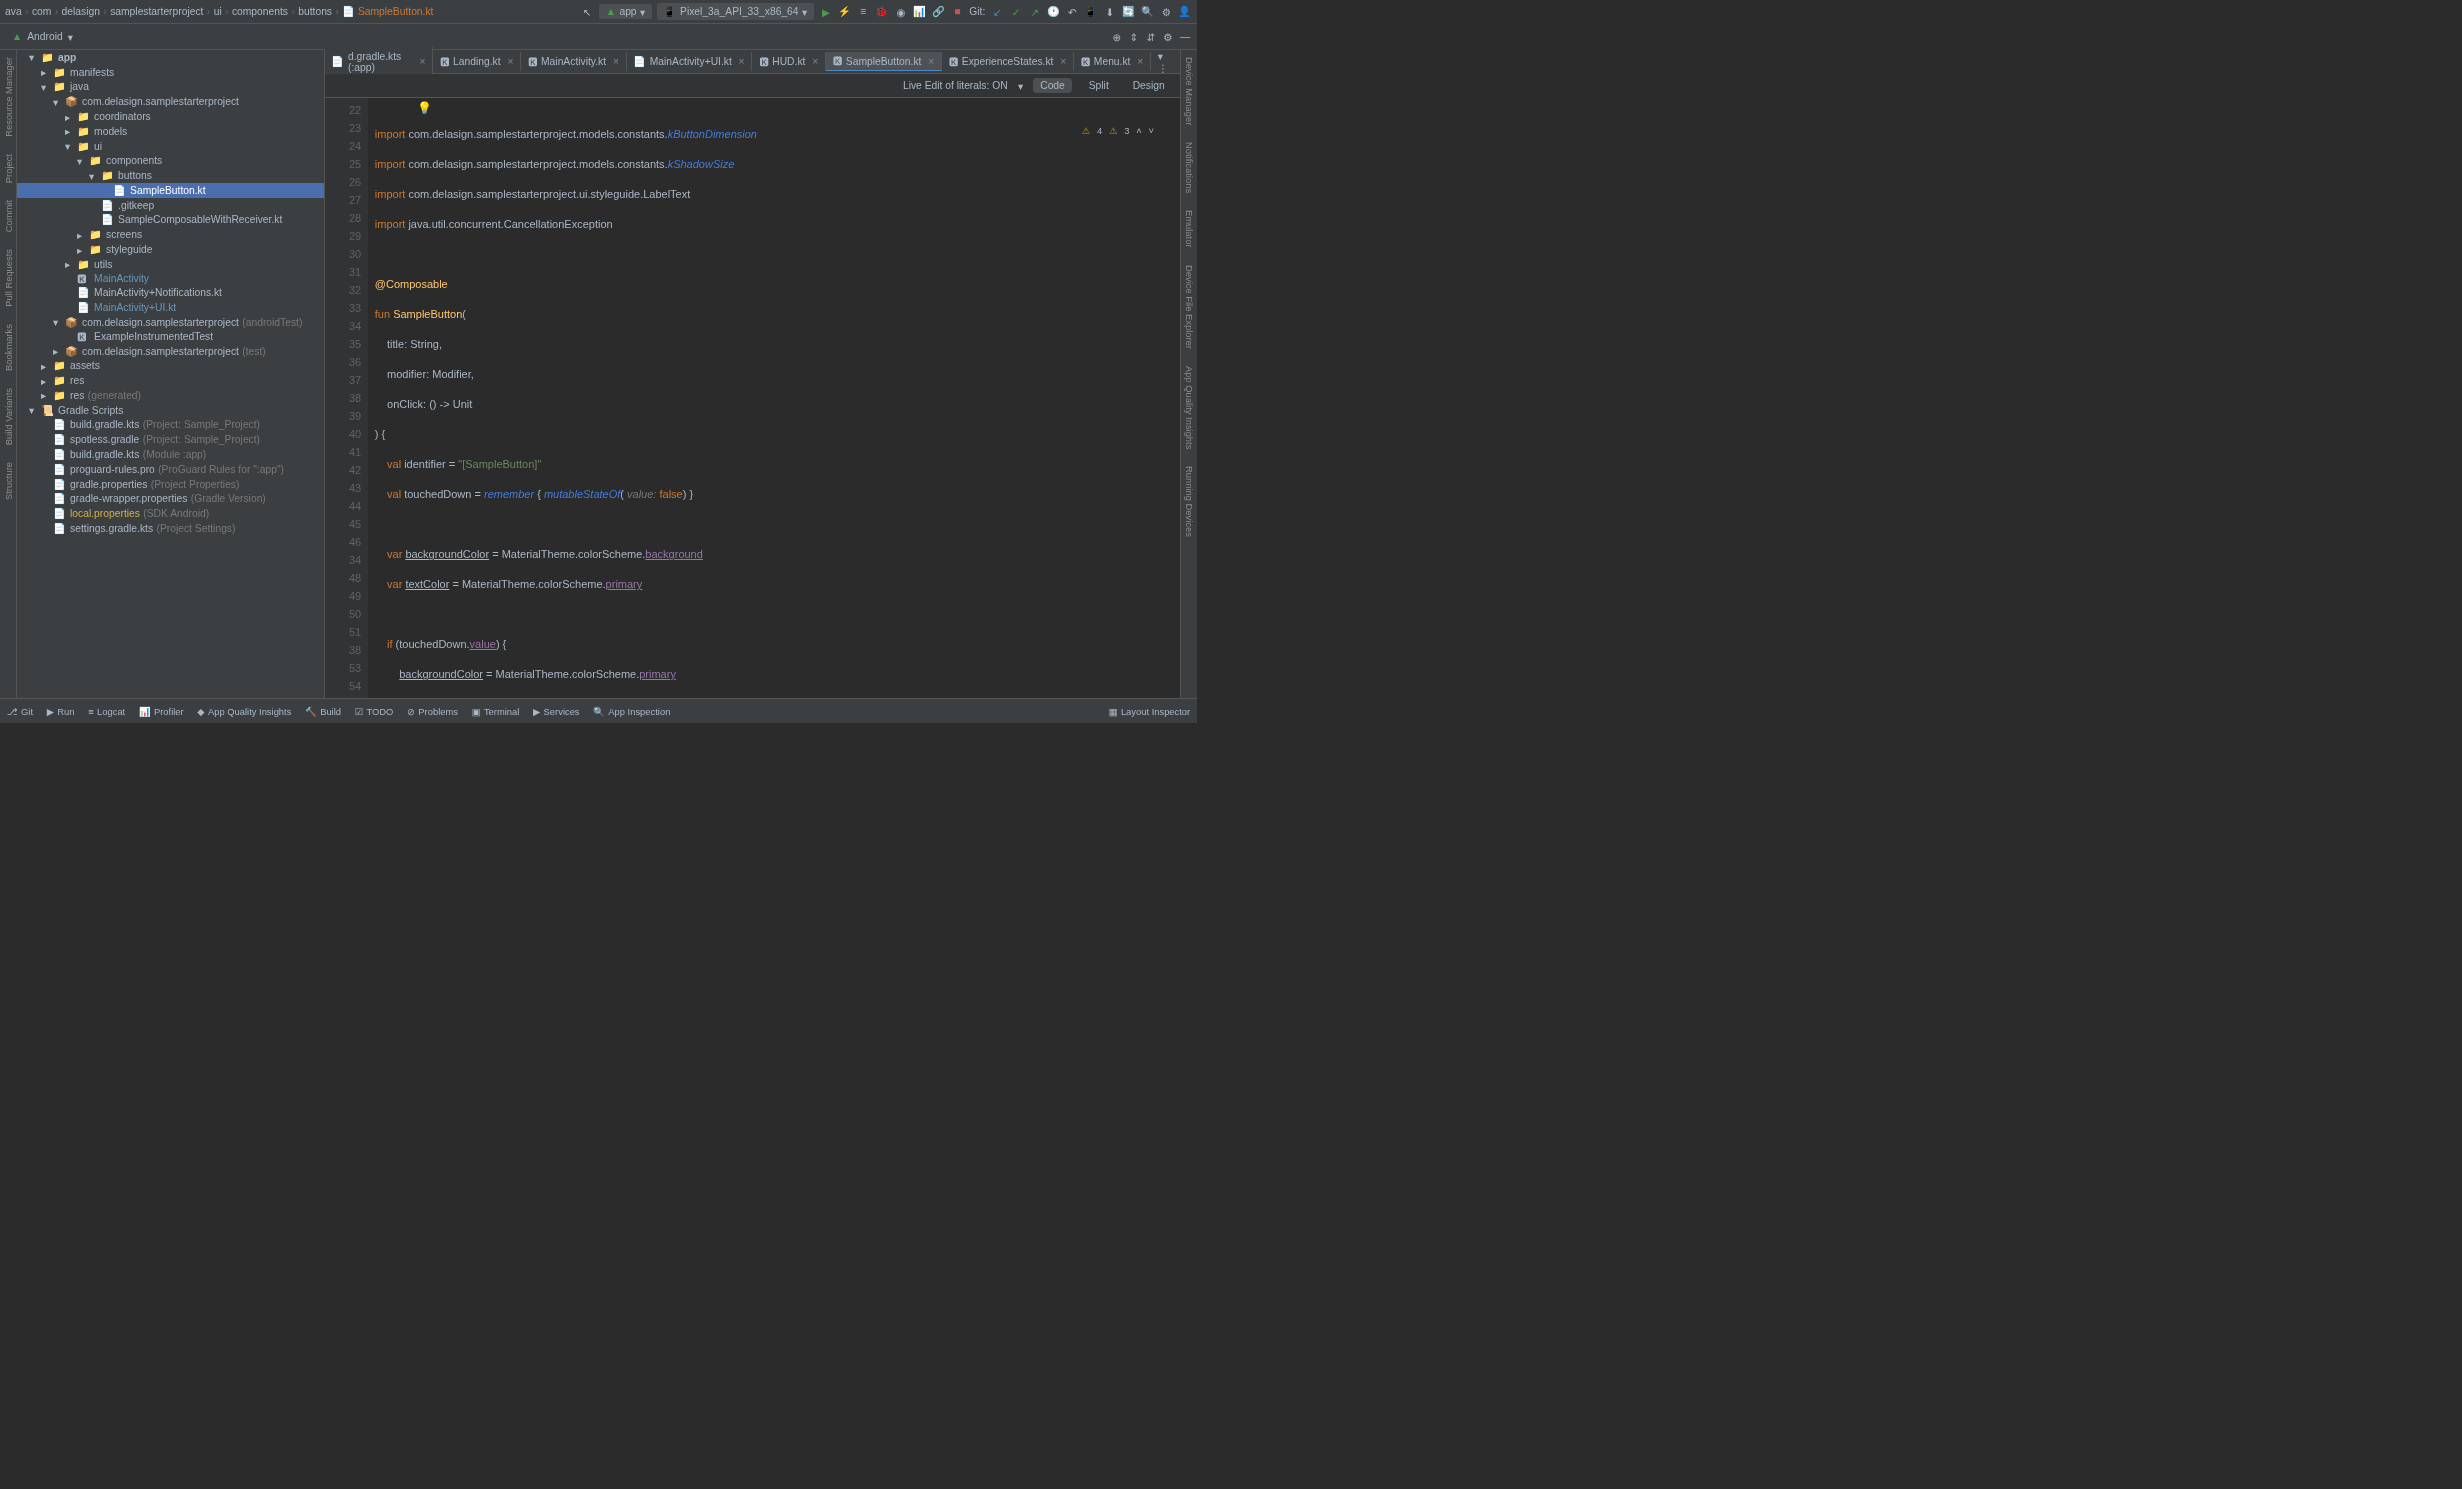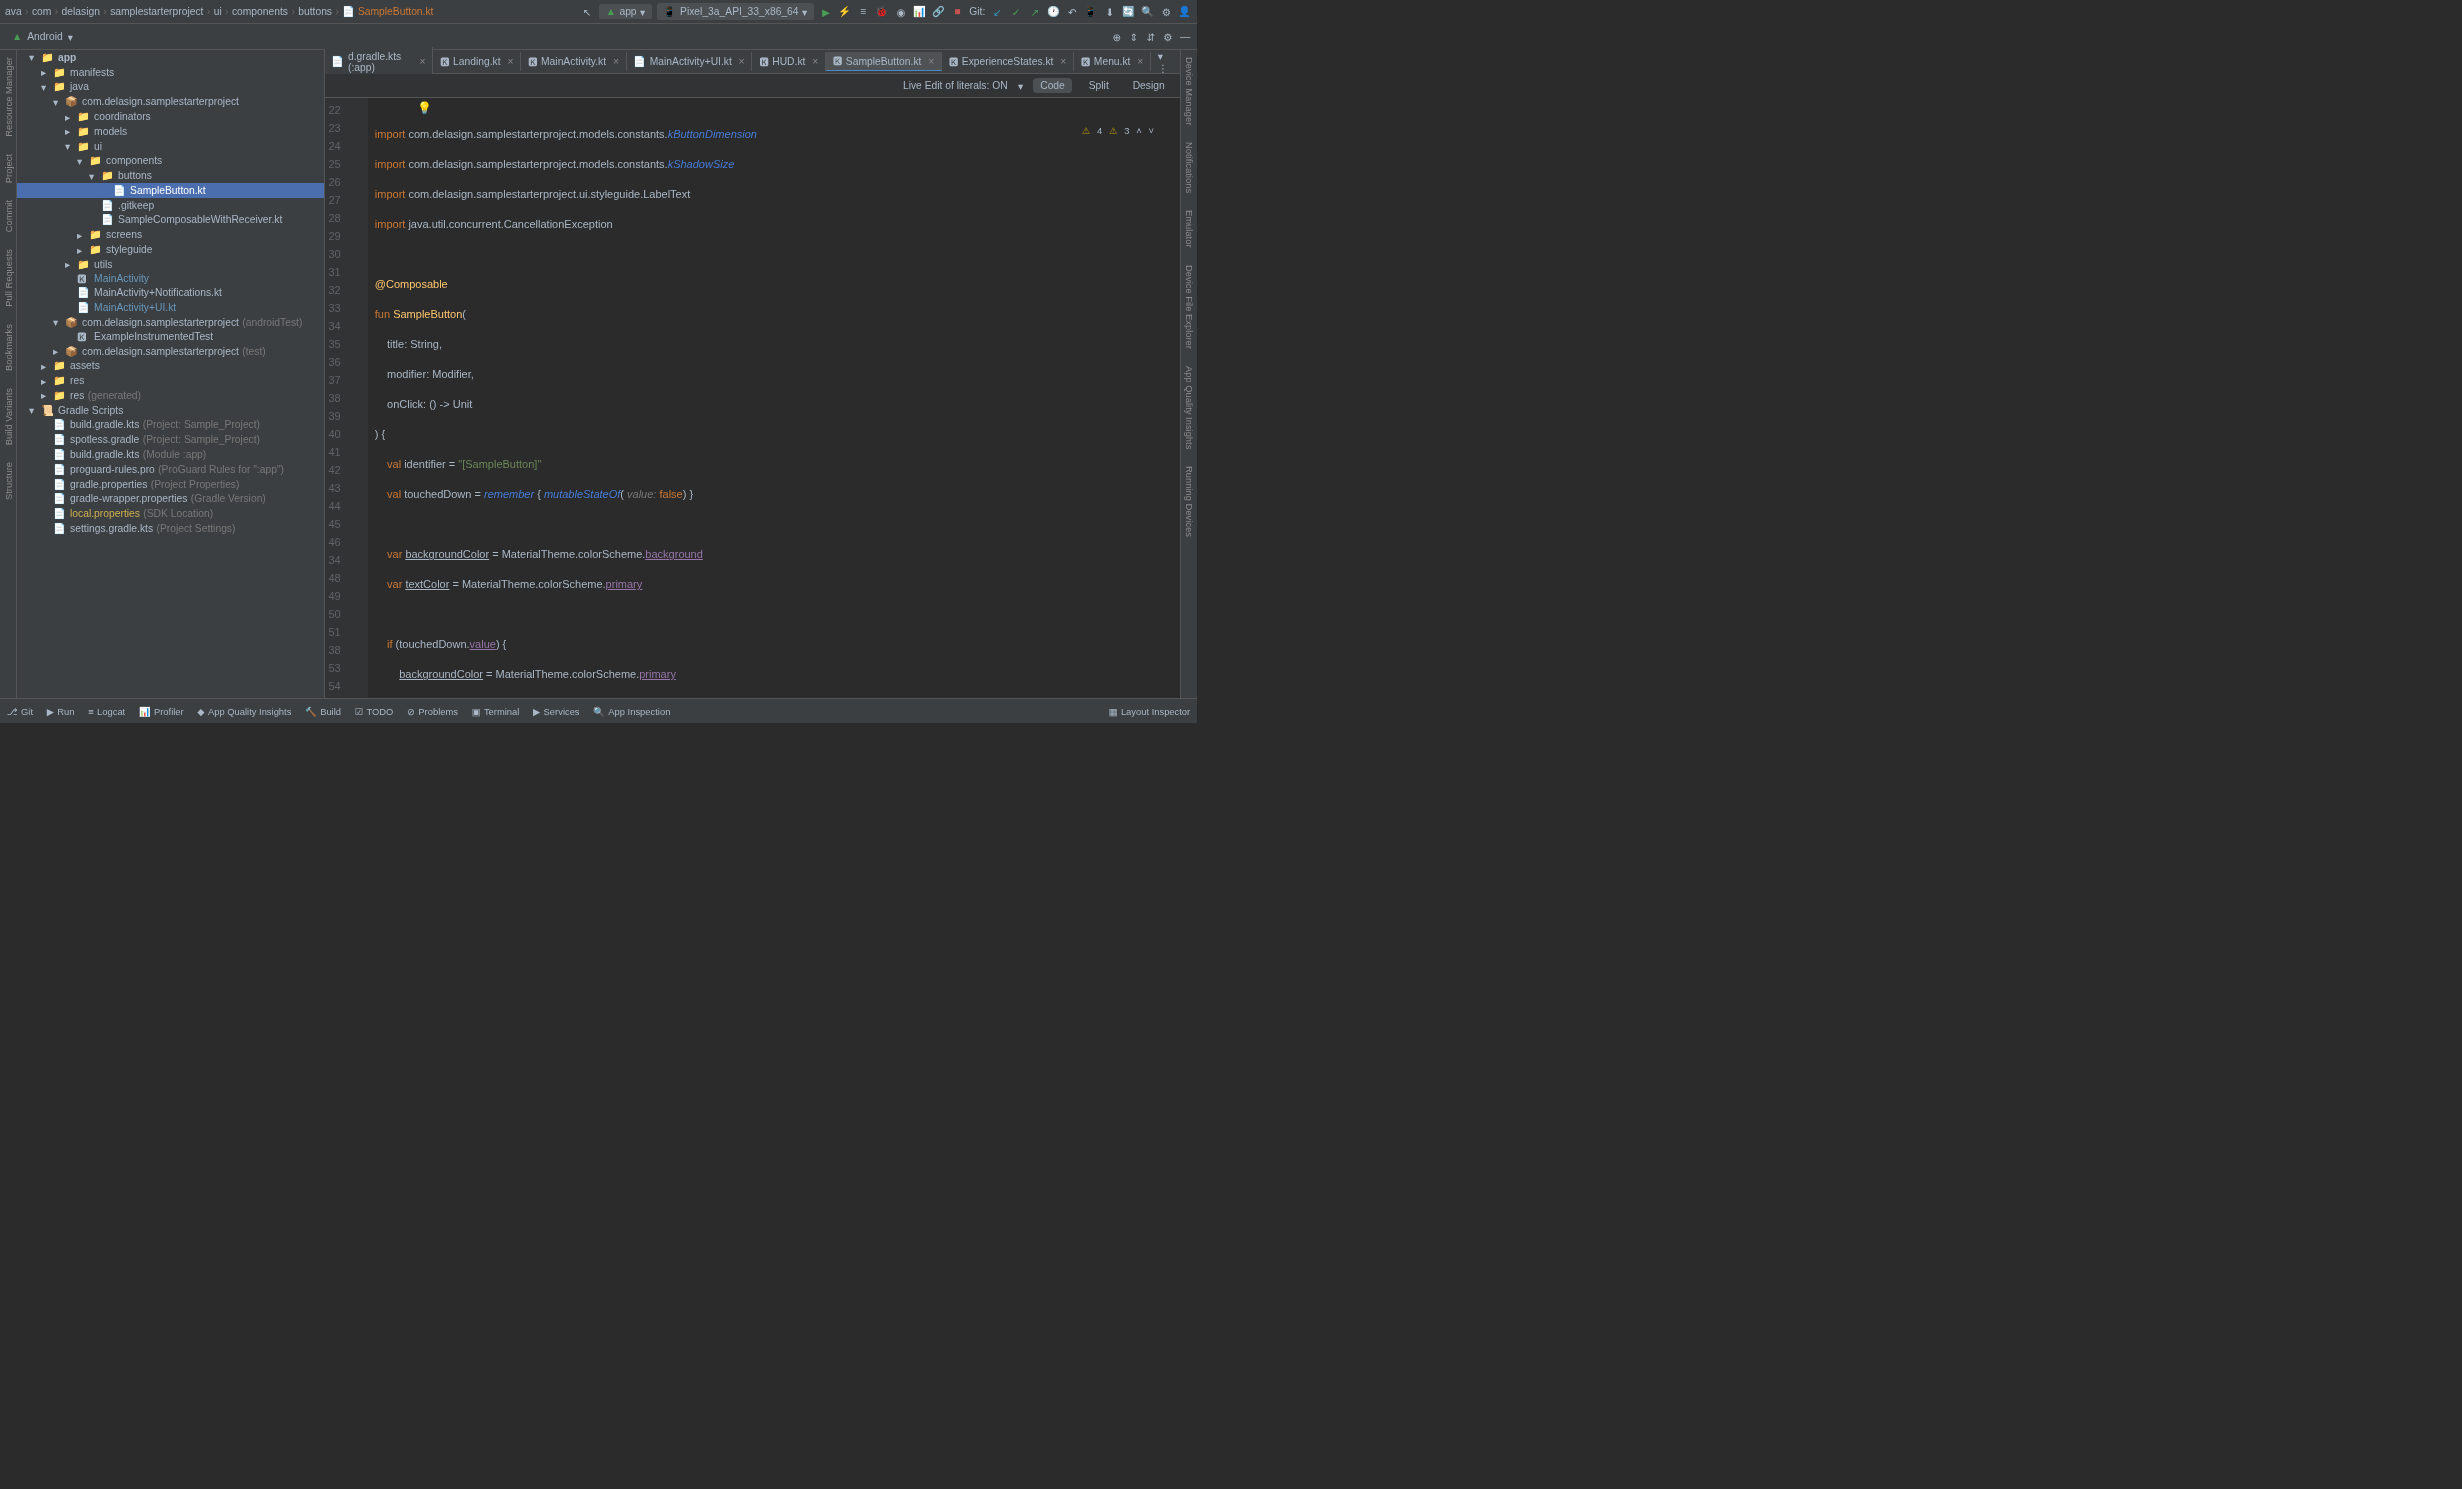--- a/index.html
+++ b/index.html
@@ -30,21 +30,21 @@
 .ind-1{padding-left:12px}.ind-2{padding-left:24px}.ind-3{padding-left:36px}.ind-4{padding-left:48px}.ind-5{padding-left:60px}.ind-6{padding-left:72px}.ind-7{padding-left:84px}
 .editor-area { flex:1; display:flex; flex-direction:column; background:#2b2b2b; }
 .tabs { height:24px; background:#3c3f41; display:flex; align-items:center; border-bottom:0.9px solid #555; }
 .tab { padding:3.4px 6.8px; display:flex; align-items:center; gap:3.4px; cursor:pointer; border-right:0.9px solid #555; background:#3c3f41; }
 .tab.active { background:#4e5254; border-bottom:1.7px solid #4a88c7; }
 .tab .close { color:#888; margin-left:3.4px; }
 .editor-toolbar { height:24px; background:#313335; display:flex; align-items:center; justify-content:flex-end; padding:0 8.5px; gap:10.3px; border-bottom:0.9px solid #555;text-align:right; }
 .editor-toolbar .mode { padding:1.7px 6.8px; cursor:pointer; }
 .editor-toolbar .mode.active { background:#4c5052; border-radius:4px; }
 .editor-content { flex:1; display:flex; overflow:hidden; font-family:'JetBrains Mono',Consolas,monospace; font-size:11px; position:relative; }
-.gutter { width:43px; background:#313335; text-align:left; padding:3.4px 6.8px 3.4px 3.4px; color:#606366; }
+.gutter { width:43px; background:#313335; text-align:right; padding:3.4px 6.8px 3.4px 3.4px; color:#606366; }
 .code { flex:1; padding:3.4px 6.8px; white-space:pre; overflow:hidden; }
 .line { height:18px; line-height:18px; }
 .kw { color:#cc7832; }
 .str { color:#6a8759; }
 .type { color:#ffc66d; }
 .param { color:#467cda; font-style:italic; }
 .hint { color:#787878; font-style:italic; }
 .ul { text-decoration:underline; }
 .purple { color:#9876aa; }
 .status-bar { height:26px; background:#3c3f41; border-top:0.9px solid #555; display:flex; align-items:center; padding:0 6.8px; gap:13.7px; }
@@ -298,21 +298,21 @@
       <div class="tree-item ind-2">
         <span class="arrow"></span>
         <span class="ticon">📄</span>
         <span>gradle-wrapper.properties</span>
         <span class="muted">(Gradle Version)</span>
       </div>
       <div class="tree-item ind-2">
         <span class="arrow"></span>
         <span class="ticon">📄</span>
         <span style="color:#d0b04f">local.properties</span>
-        <span class="muted">(SDK Location)</span>
+        <span class="muted">(SDK Android)</span>
       </div>
       <div class="tree-item ind-2">
         <span class="arrow"></span>
         <span class="ticon">📄</span>
         <span>settings.gradle.kts</span>
         <span class="muted">(Project Settings)</span>
       </div>
     </div>
 
   <div class="editor-area">

